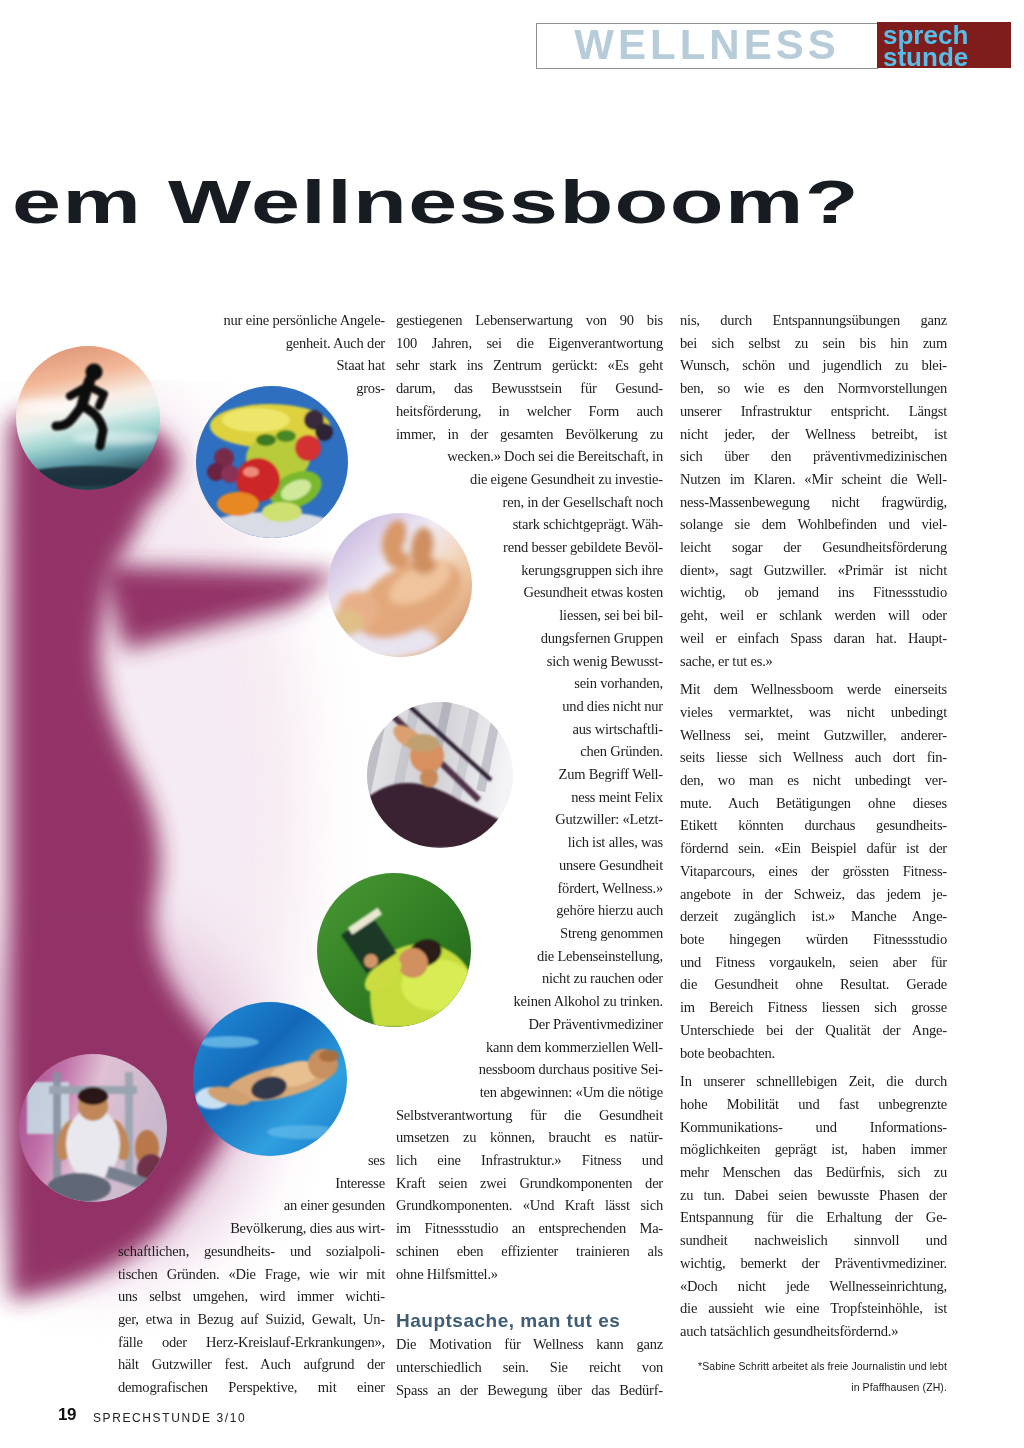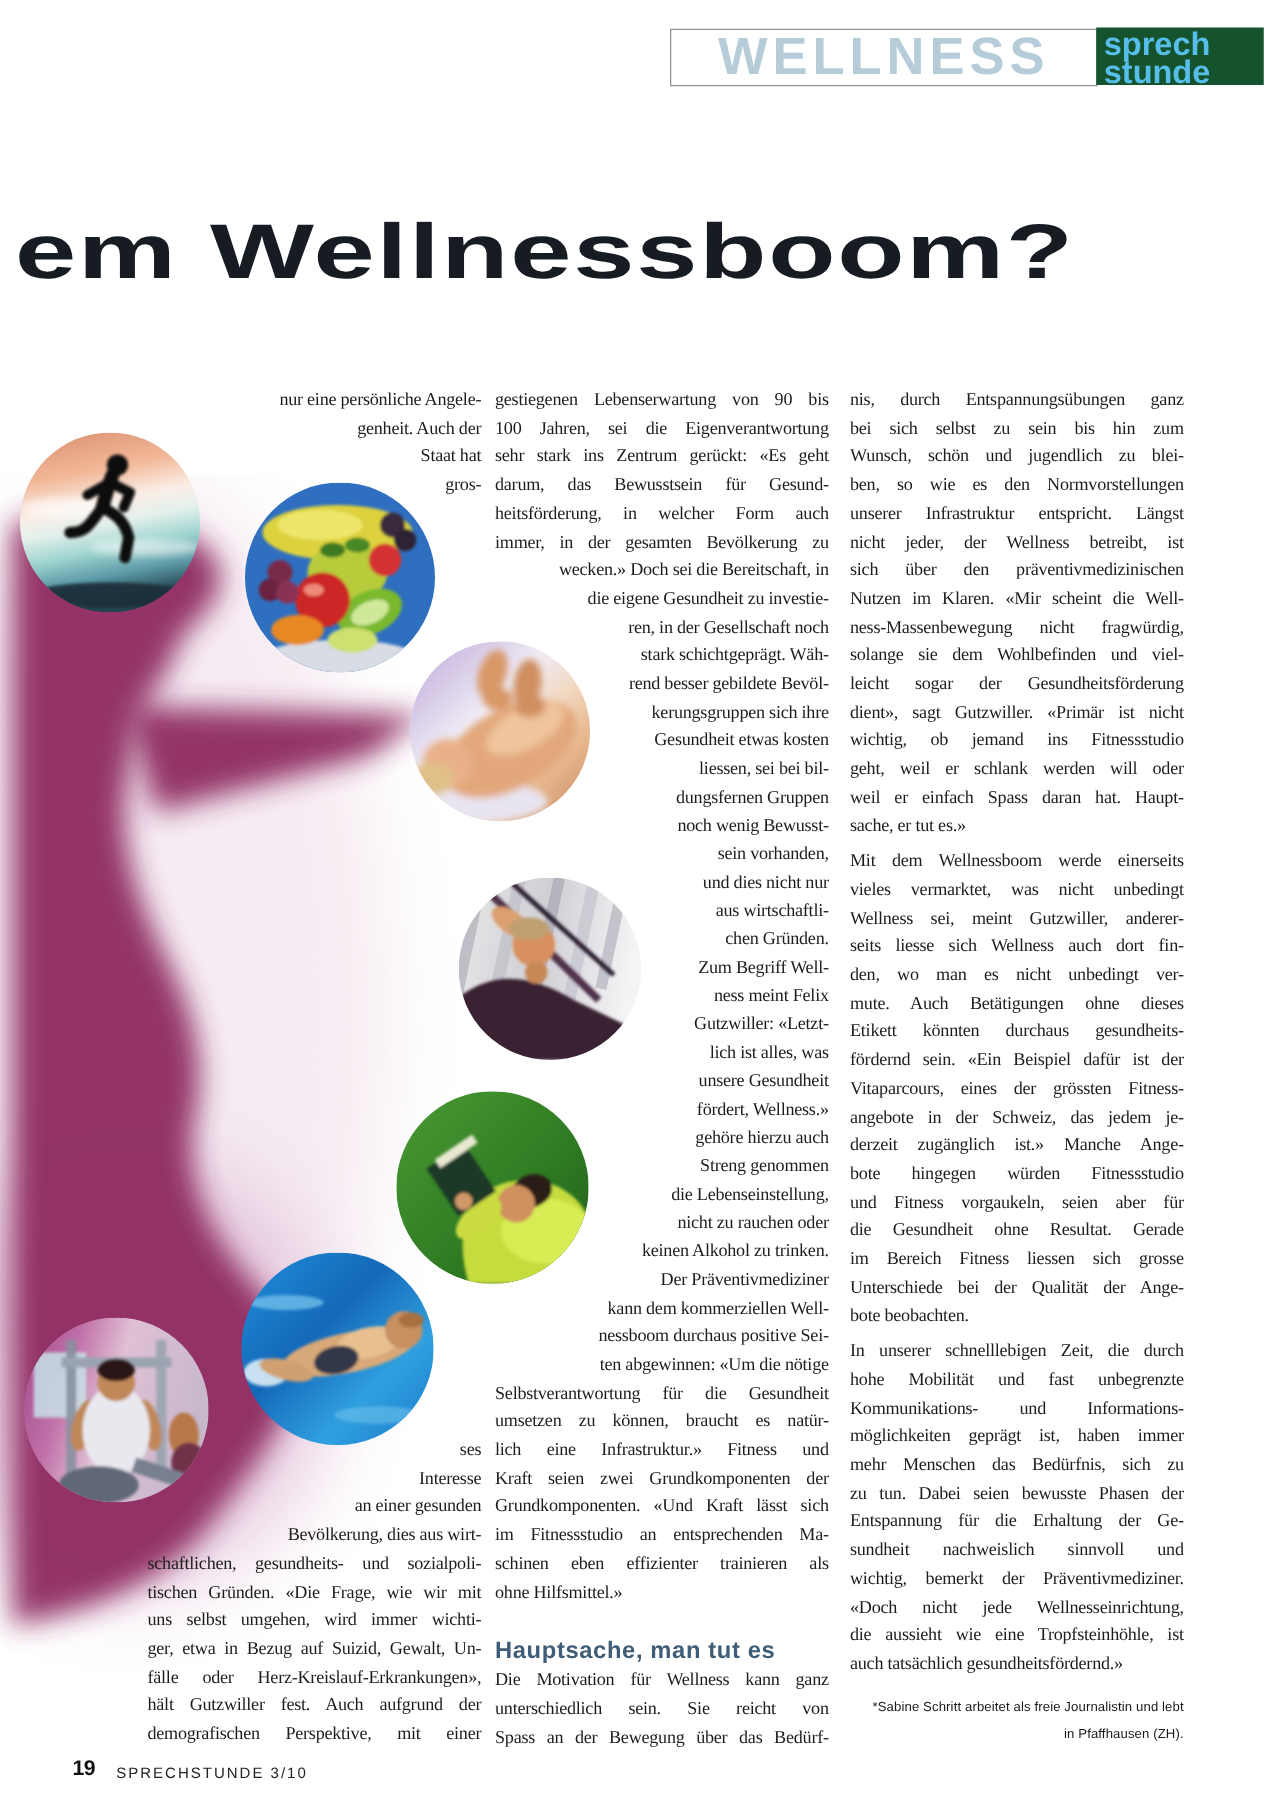--- a/index.html
+++ b/index.html
@@ -3,21 +3,21 @@
 <meta charset="utf-8">
 <style>
   html,body{margin:0;padding:0;background:#fff;}
   .page{position:relative;width:1024px;height:1448px;background:#ffffff;overflow:hidden;
         font-family:"Liberation Serif",serif;}
   
   .banner{position:absolute;left:536px;top:23px;width:340px;height:44px;border:1px solid #8f8f8f;
           background:#fff;display:flex;align-items:flex-start;justify-content:center;}
   .banner span{font-family:"Liberation Sans",sans-serif;font-weight:bold;font-size:42px;
                letter-spacing:4px;color:#b6cdd9;line-height:1;}
-  .brand{position:absolute;left:877px;top:22px;width:134px;height:46px;background:#14532d;
+  .brand{position:absolute;left:877px;top:22px;width:134px;height:46px;background:#7f1d1d;
          color:#57bee9;font-family:"Liberation Sans",sans-serif;font-weight:bold;
          font-size:26px;line-height:22px;padding-left:6px;padding-top:2px;box-sizing:border-box;
          letter-spacing:0px;}
   
   .title{position:absolute;left:12px;top:166px;margin:0;font-family:"Liberation Sans",sans-serif;
          font-weight:bold;font-size:62px;letter-spacing:1px;color:#171b22;white-space:nowrap;
          transform:scaleX(1.42);transform-origin:left top;}
   
   .col{position:absolute;font-size:14.5px;letter-spacing:-0.2px;color:#1c1c1c;margin-top:28px;}
   .col .line{line-height:22.7px;}
@@ -311,21 +311,21 @@
     <div class="lines-right">
         <div class="line">wecken.» Doch sei die Bereitschaft, in</div>
         <div class="line">die eigene Gesundheit zu investie-</div>
         <div class="line">ren, in der Gesellschaft noch</div>
         <div class="line">stark schichtgeprägt. Wäh-</div>
         <div class="line">rend besser gebildete Bevöl-</div>
         <div class="line">kerungsgruppen sich ihre</div>
         <div class="line">Gesundheit etwas kosten</div>
         <div class="line">liessen, sei bei bil-</div>
         <div class="line">dungsfernen Gruppen</div>
-        <div class="line">noch wenig Bewusst-</div>
+        <div class="line">sich wenig Bewusst-</div>
         <div class="line">sein vorhanden,</div>
         <div class="line">und dies nicht nur</div>
         <div class="line">aus wirtschaftli-</div>
         <div class="line">chen Gründen.</div>
         <div class="line">Zum Begriff Well-</div>
         <div class="line">ness meint Felix</div>
         <div class="line">Gutzwiller: «Letzt-</div>
         <div class="line">lich ist alles, was</div>
         <div class="line">unsere Gesundheit</div>
         <div class="line">fördert, Wellness.»</div>

